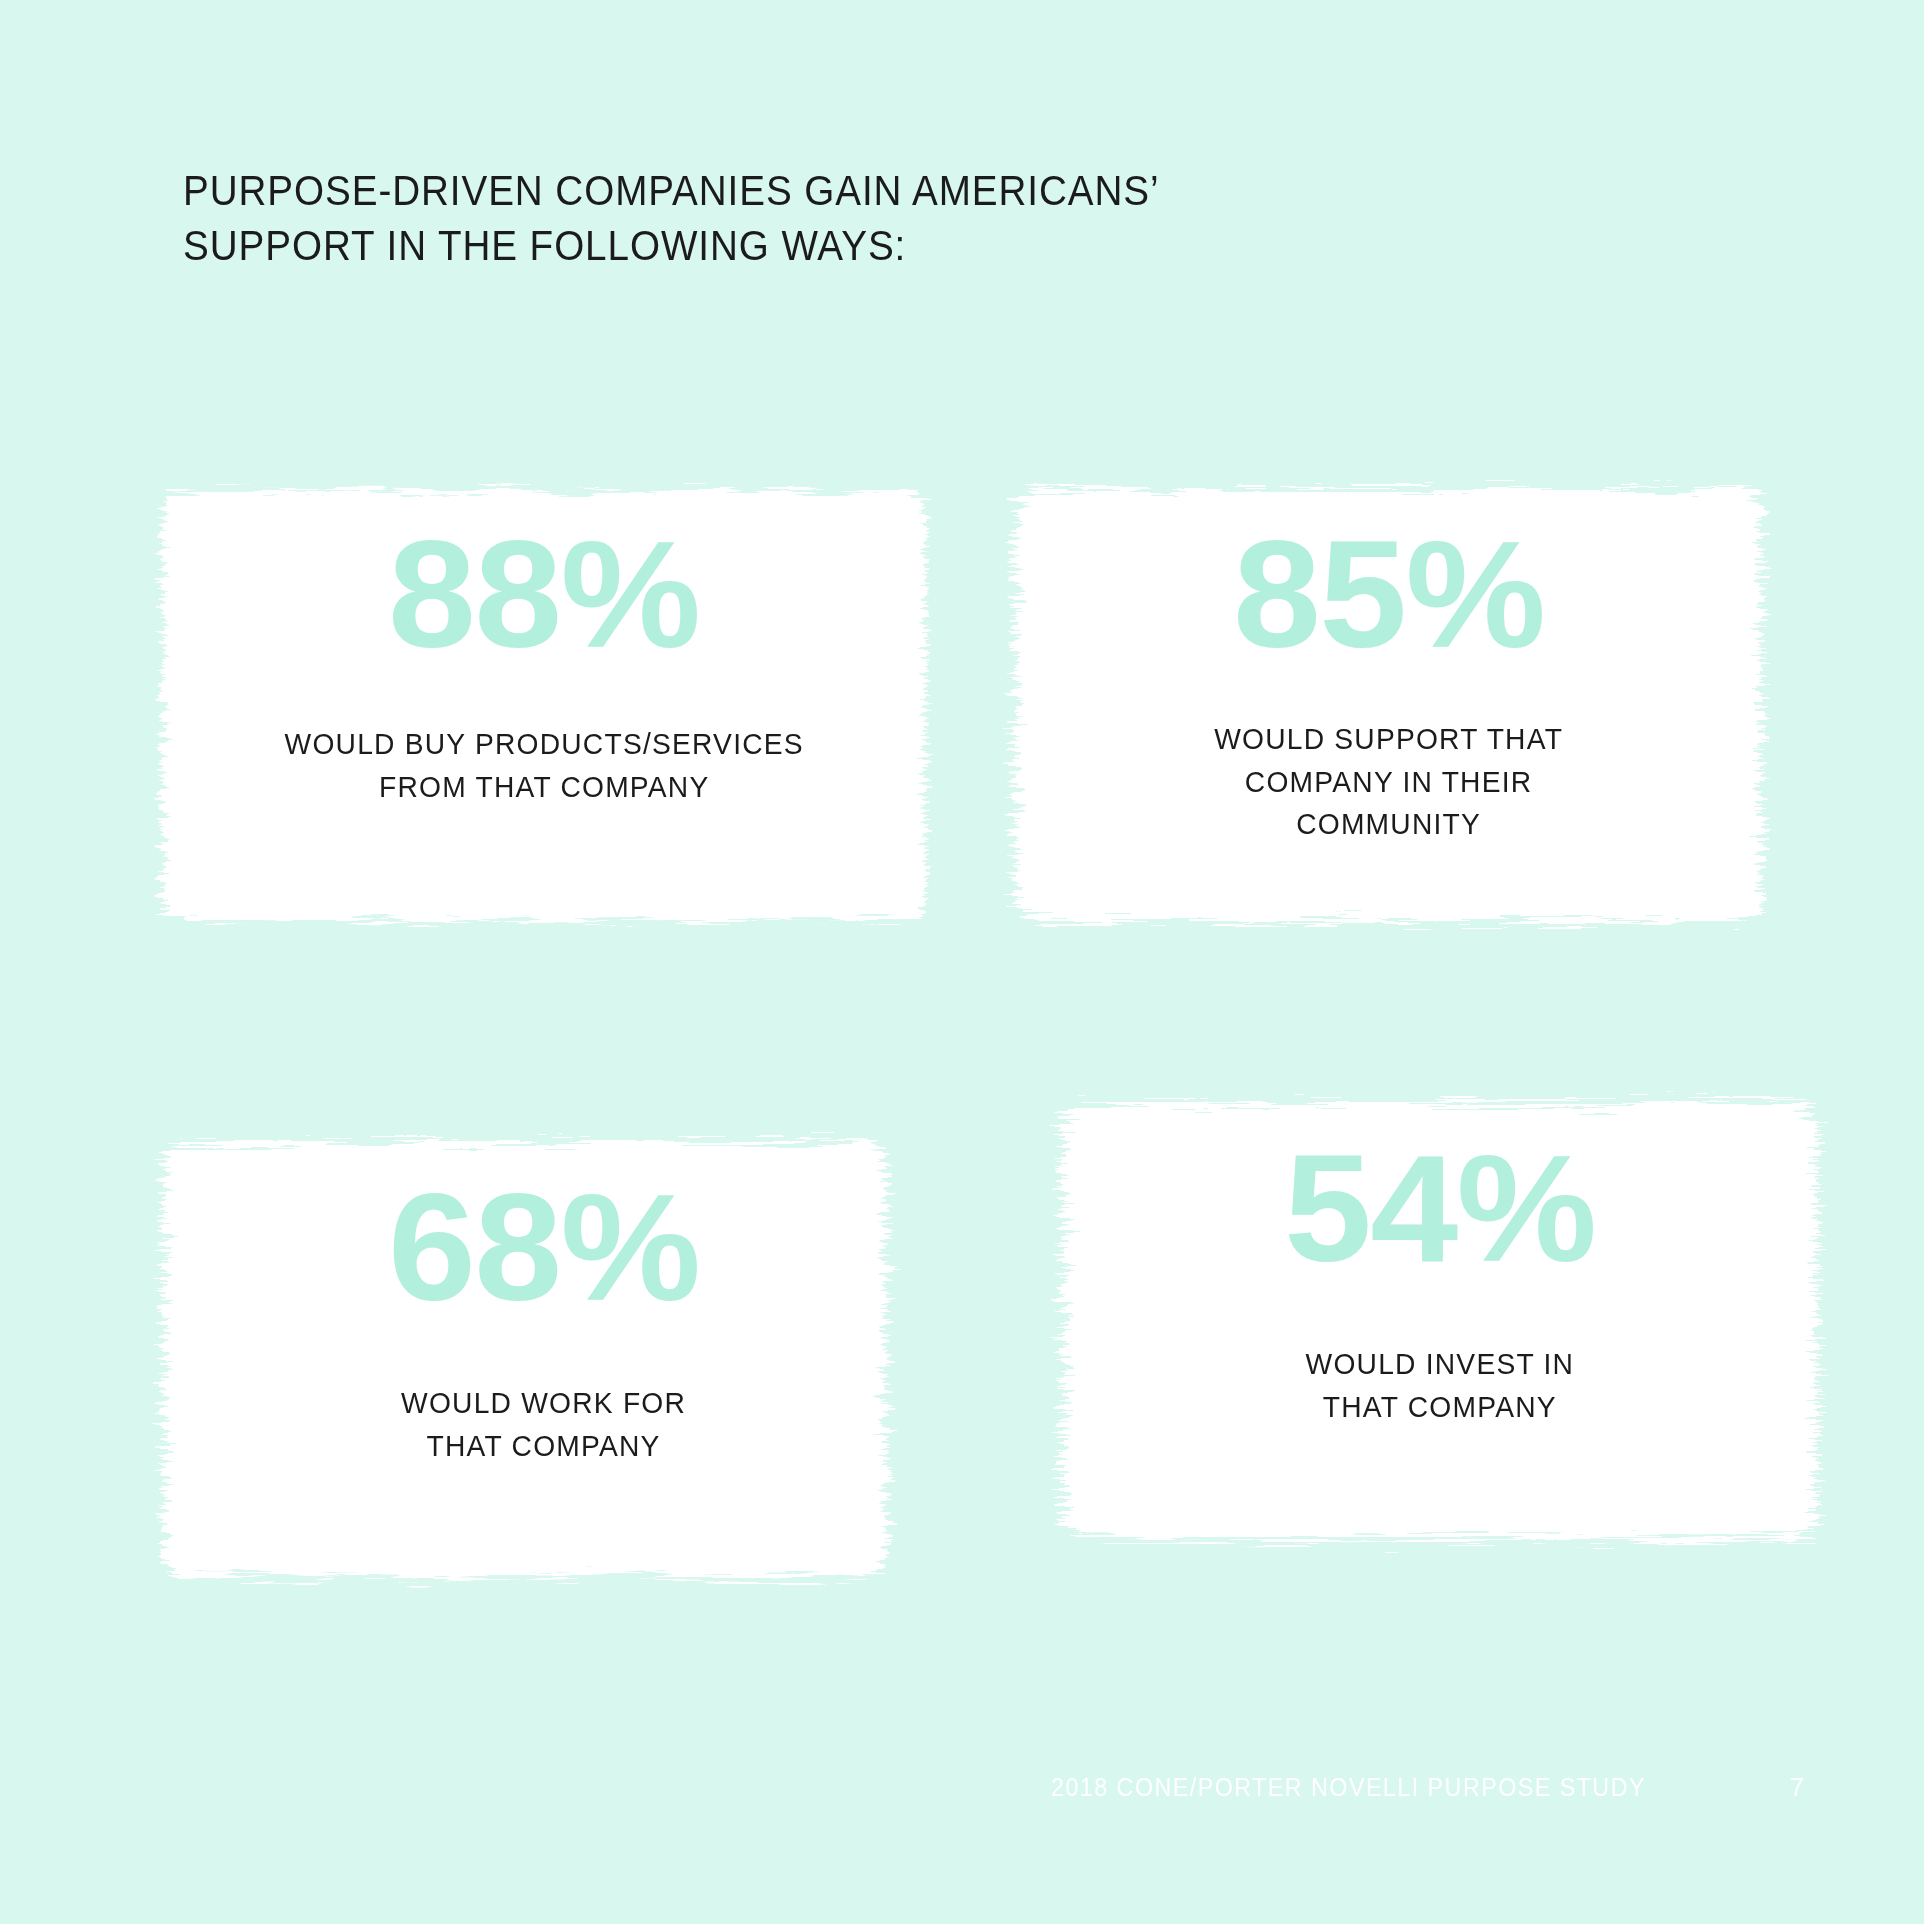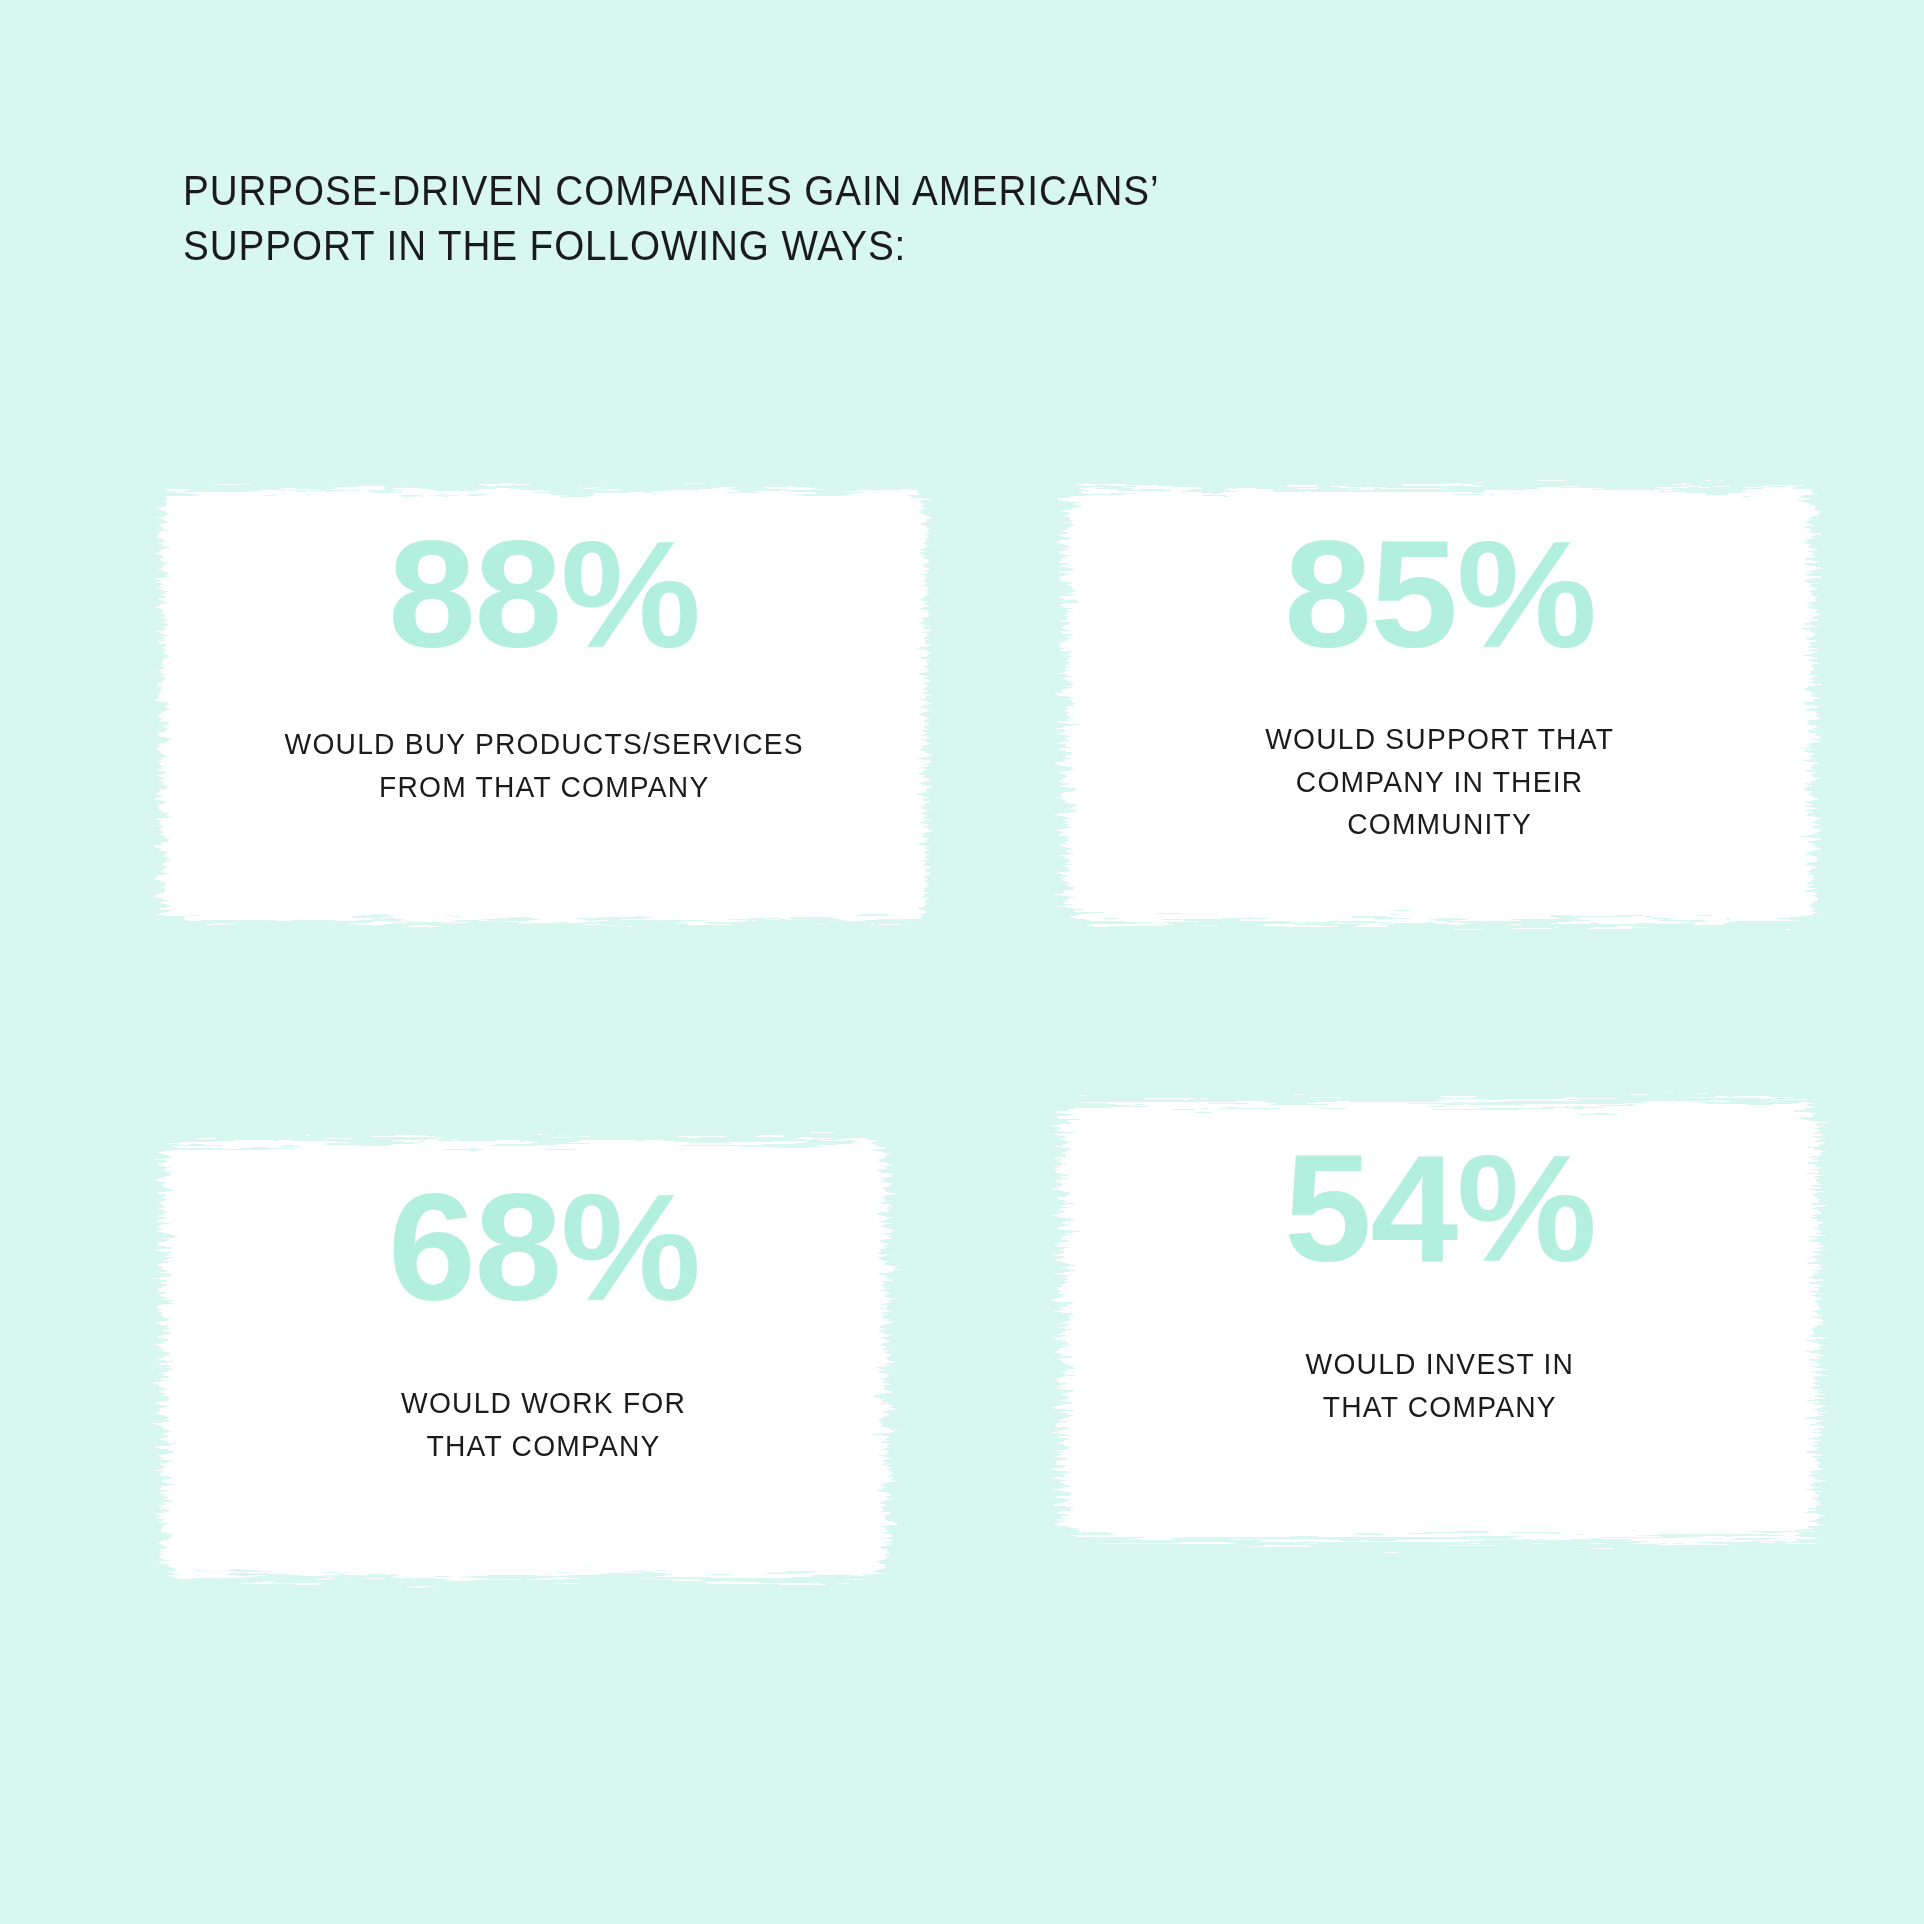--- a/index.html
+++ b/index.html
@@ -50,21 +50,21 @@
     top: 0;
     width: 1853px;
     height: 1925px;
   }
   .card {
     position: absolute;
     width: 818px;
     height: 481px;
   }
   .card.c0 { left: 135px;  top: 465px;  }
-  .card.c1 { left: 1031px; top: 465px;  }
+  .card.c1 { left: 980px; top: 465px;  }
   .card.c2 { left: 135px;  top: 1118px; }
   .card.c3 { left: 1031px; top: 1079px; text-decoration: underline; }
 
   .brush-svg {
     position: absolute;
     inset: 0;
     width: 100%;
     height: 100%;
     display: block;
   }
@@ -254,15 +254,19 @@
       </svg>
       <div class="card-body">
         <div class="stat-value">54%</div>
         <div class="stat-label">WOULD INVEST IN
 THAT COMPANY</div>
       </div>
     </div>
 
   </div>
 
+  <div id="footer">
+    <div id="footer-source">2018 CONE/PORTER NOVELLI PURPOSE STUDY</div>
+    <div id="footer-page">7</div>
+  </div>
 
 </div>
 
 
 </body></html>

